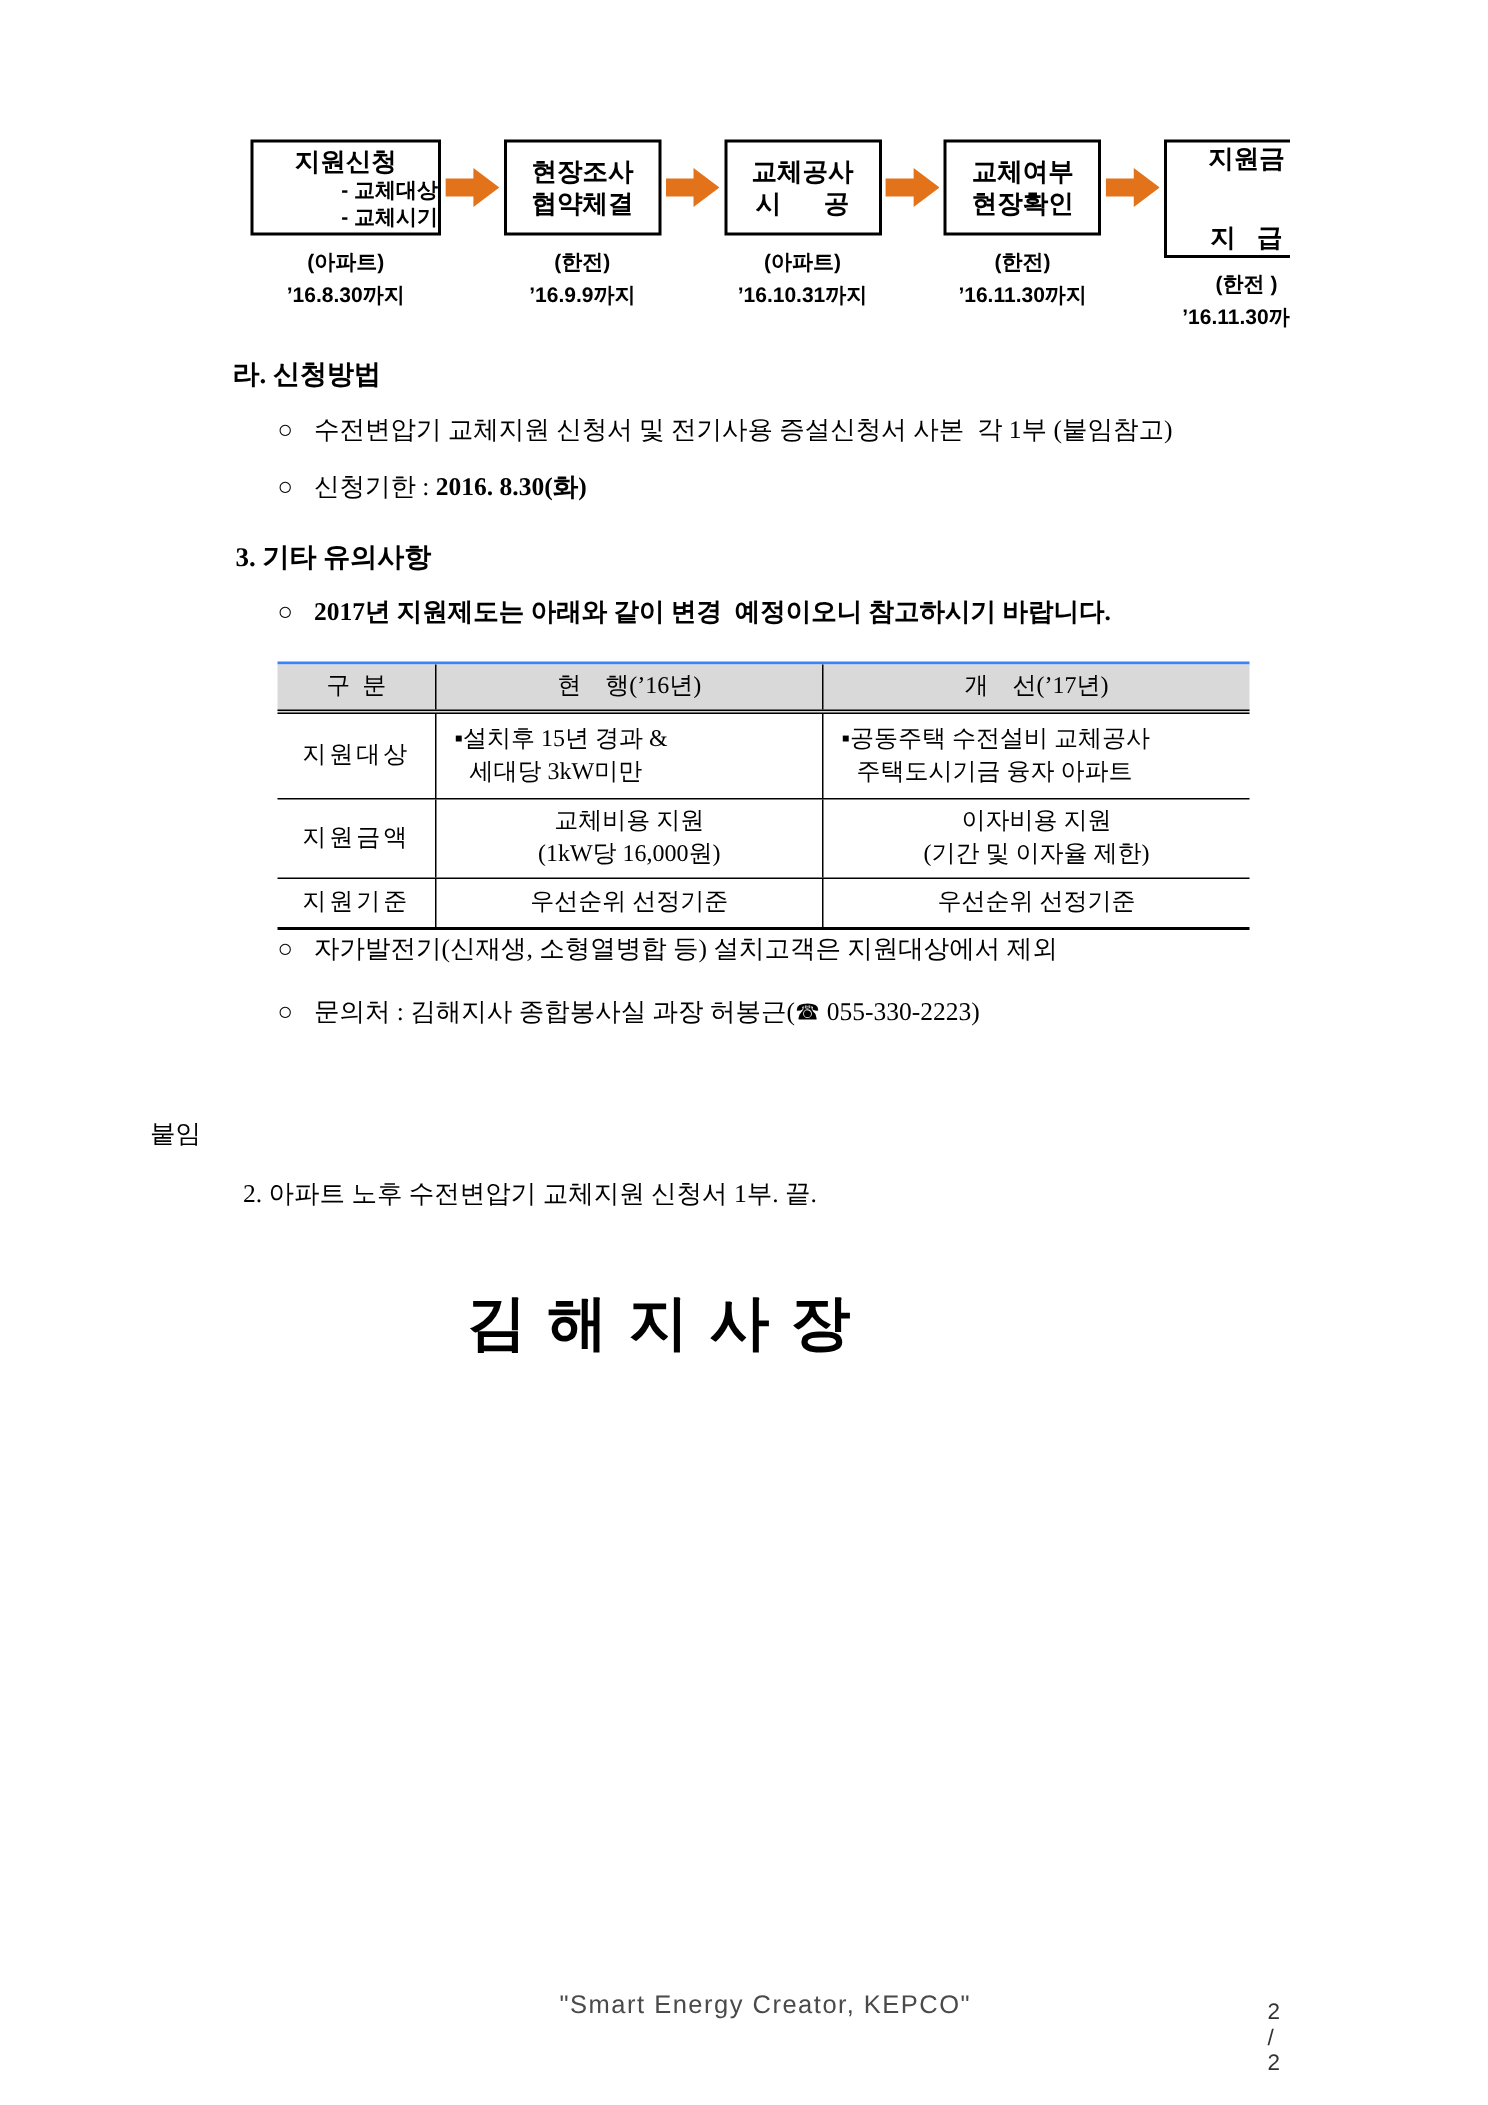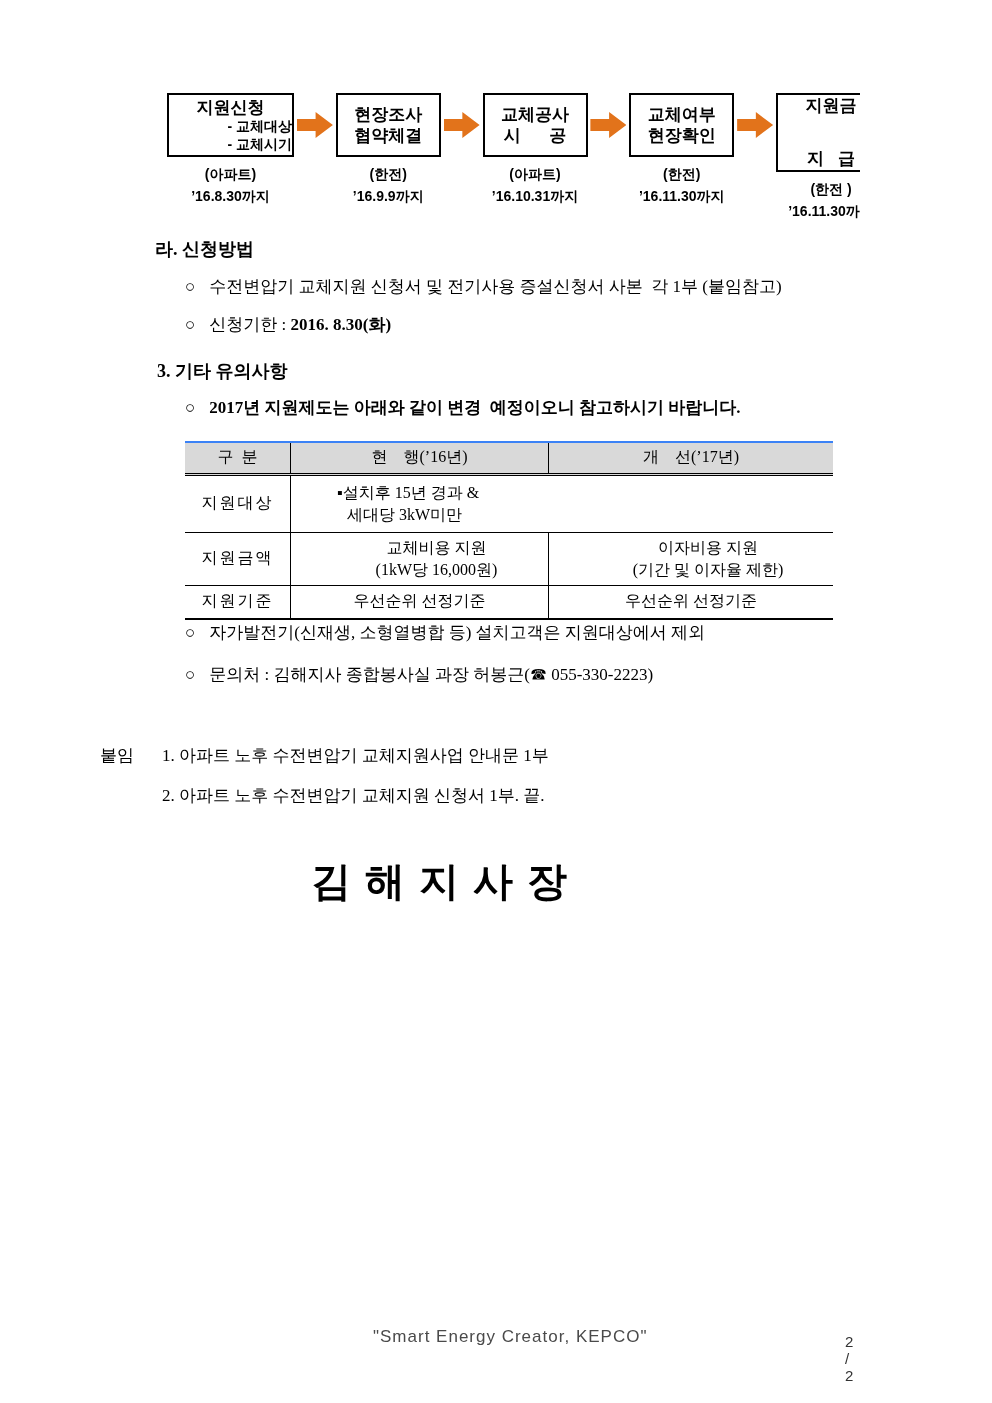--- a/index.html
+++ b/index.html
@@ -47,21 +47,21 @@
   .c2, .c3 { border-left:1px solid #000; }
   .thead { background:#D9D9D9; border-bottom:3px double #000; }
   .thead > div { padding:4px 0 5px 0; }
   .r2, .r3 { border-top:1px solid #000; }
   .r1 > div { padding:6px 0 7px 0; }
   .r2 > div { padding:4px 0 5px 0; }
   .r3 > div { padding:5px 0 6px 0; }
   .cell-left { align-items:flex-start !important; text-align:left !important; padding-left:12px !important; padding-right:4px !important; }
   .ind { padding-left:10px; }
   .lbl { letter-spacing:2px; }
-  .tl { line-height:1.35;margin-left:34px; }
+  .tl { line-height:1.35; }
 
   
   .signature {
     left:0; right:0; top:860px; text-align:center; padding-left:32px;
     font-size:40px; font-weight:bold; letter-spacing:14px; line-height:1.1;
   }
   .pagenum { font-family:"Liberation Sans","DejaVu Sans",sans-serif; font-size:15px; color:#333; letter-spacing:2px; }
   .slogan  { font-family:"Liberation Sans","DejaVu Sans",sans-serif; font-size:17px; color:#4a4a4a; letter-spacing:1px; }
 </style>
 </head>
@@ -152,20 +152,24 @@
       <div class="c1 t">구  분</div>
       <div class="c2 t">현    행(’16년)</div>
       <div class="c3 t">개    선(’17년)</div>
     </div>
     <div class="tr r1">
       <div class="c1 lbl t">지원대상</div>
       <div class="c2 cell-left">
         <div class="t tl">▪설치후 15년 경과 &amp;</div>
         <div class="t tl ind">세대당 3kW미만</div>
       </div>
+      <div class="c3 cell-left">
+        <div class="t tl">▪공동주택 수전설비 교체공사</div>
+        <div class="t tl ind">주택도시기금 융자 아파트</div>
+      </div>
     </div>
     <div class="tr r2">
       <div class="c1 lbl t">지원금액</div>
       <div class="c2">
         <div class="t tl">교체비용 지원</div>
         <div class="t tl">(1kW당 16,000원)</div>
       </div>
       <div class="c3">
         <div class="t tl">이자비용 지원</div>
         <div class="t tl">(기간 및 이자율 제한)</div>
@@ -182,21 +186,20 @@
     <span class="bullet">○</span>
     <span class="t">자가발전기(신재생, 소형열병합 등) 설치고객은 지원대상에서 제외</span>
   </div>
   <div class="abs line" style="left:185px; top:664px; width:760px;">
     <span class="bullet">○</span>
     <span class="t">문의처 : 김해지사 종합봉사실 과장 허봉근(☎ 055-330-2223)</span>
   </div>
 
   <div class="abs line" style="left:100px; top:745px;">
     <span class="t">붙임</span>
-    <span class="t" style="margin-left:28px;">1. 아파트 노후 수전변압기 교체지원사업 안내문 1부</span>
   </div>
   <div class="abs line" style="left:162px; top:785px;">
     <span class="t">2. 아파트 노후 수전변압기 교체지원 신청서 1부. 끝.</span>
   </div>
 
   <div class="abs signature t">김해지사장</div>
 
   <div class="abs pagenum t" style="left:845px; top:1300px;margin-top:33px;">2 / 2</div>
   <div class="abs slogan t" style="left:373px; top:1327px;">"Smart Energy Creator, KEPCO"</div>
 

